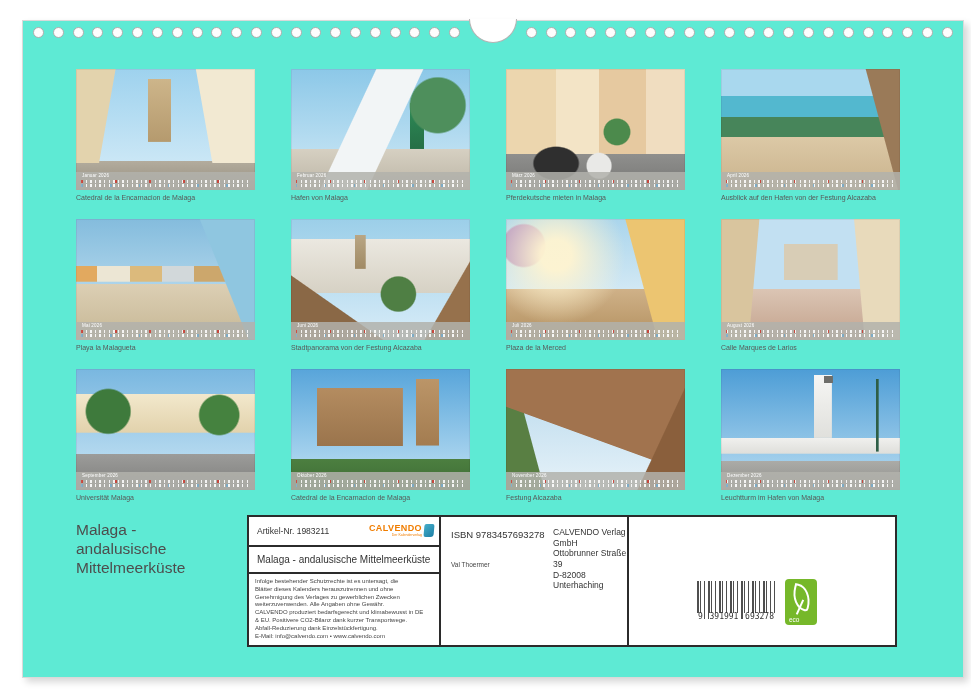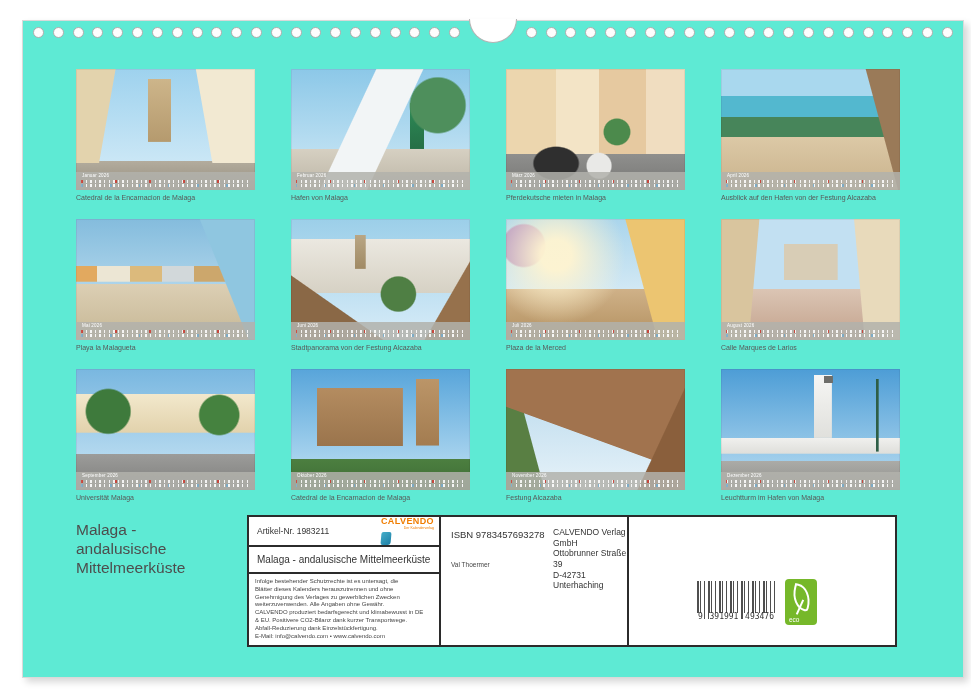--- a/index.html
+++ b/index.html
@@ -199,21 +199,21 @@
   }
   .article-nr{font-size:8.5px;color:#333;}
   .row-title{
     height:27px;border-bottom:2px solid #2b2b2b;display:flex;align-items:center;
     padding:0 8px;box-sizing:border-box;font-size:10px;color:#333;
   }
   .row-legal{
     flex:1;padding:4px 6px;font-size:6px;line-height:1.3;color:#444;white-space:pre-line;
   }
   
-  .cv-logo{display:flex;align-items:flex-start;gap:2px;flex-direction:column;}
+  .cv-logo{display:flex;align-items:flex-start;gap:2px;}
   .cv-text{display:flex;flex-direction:column;align-items:flex-end;}
   .cv-name{font-size:9px;font-weight:bold;letter-spacing:.4px;line-height:1;}
   .cv-tag{font-size:3.5px;line-height:1.4;}
   .cv-mark{width:10px;height:13px;border-radius:2px 2px 3px 2px;
     background:linear-gradient(135deg,#46aec9,#1d7fa6);transform:skewX(-5deg);}
   
   .isbn{position:absolute;left:10px;top:12px;font-size:9.5px;color:#333;}
   .publisher{position:absolute;left:112px;top:10px;font-size:8.5px;line-height:1.25;color:#333;white-space:pre-line;}
   .author{position:absolute;left:10px;top:44px;font-size:6.5px;color:#444;}
   
@@ -456,31 +456,31 @@
 CALVENDO produziert bedarfsgerecht und klimabewusst in DE
 &amp; EU. Positivere CO2-Bilanz dank kurzer Transportwege.
 Abfall-Reduzierung dank Einzelstückfertigung.
 E-Mail: info@calvendo.com • www.calvendo.com</div>
     </div>
 
     <div class="info-col col-mid">
       <span class="isbn">ISBN 9783457693278</span>
       <span class="publisher">CALVENDO Verlag GmbH
 Ottobrunner Straße 39
-D-42731 Unterhaching</span>
+D-82008 Unterhaching</span>
       <span class="author">Val Thoermer</span>
     </div>
 
     <div class="info-col col-right">
       <div class="barcode-wrap">
         <div class="barcode-bars"></div>
         <div class="barcode-digits">
           <span>9</span>
           <span>391991</span>
-          <span>493476</span>
+          <span>693278</span>
         </div>
       </div>
       <div class="eco-badge">
         <span class="eco-leaf"></span>
         <span class="eco-stem"></span>
         <span class="eco-text">eco</span>
       </div>
     </div>
 
   </div>

